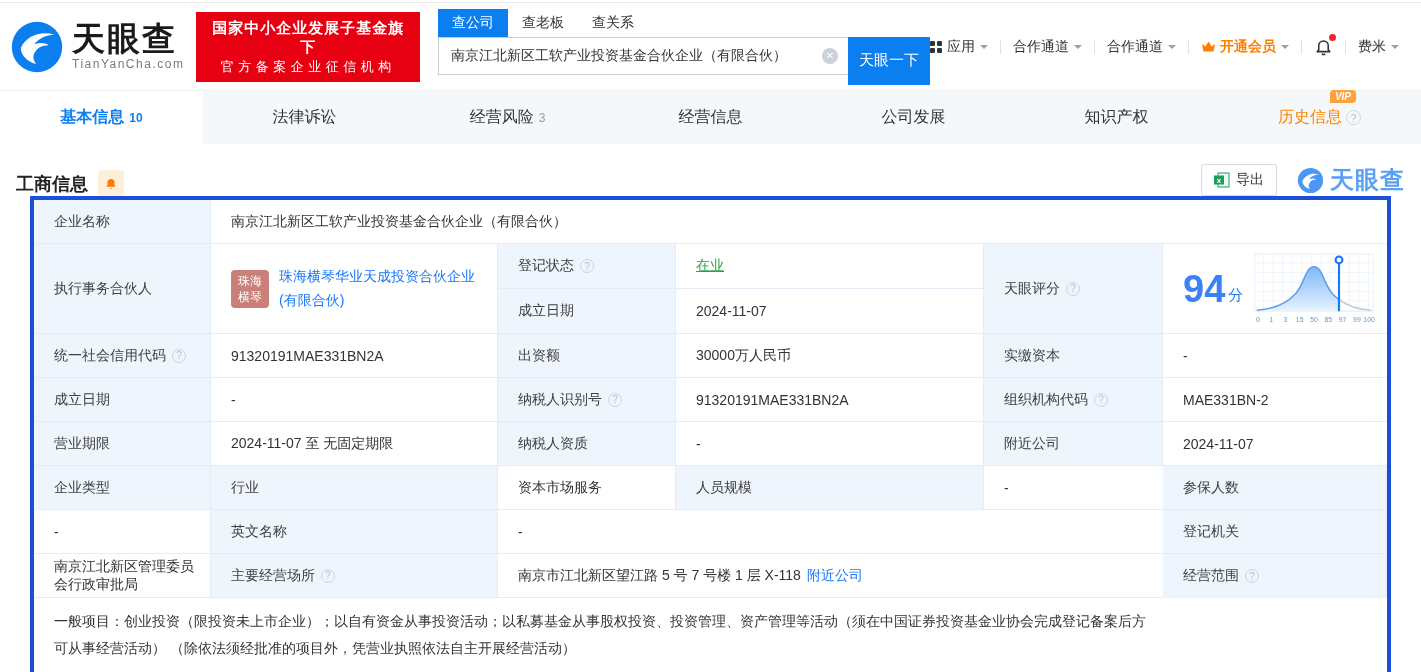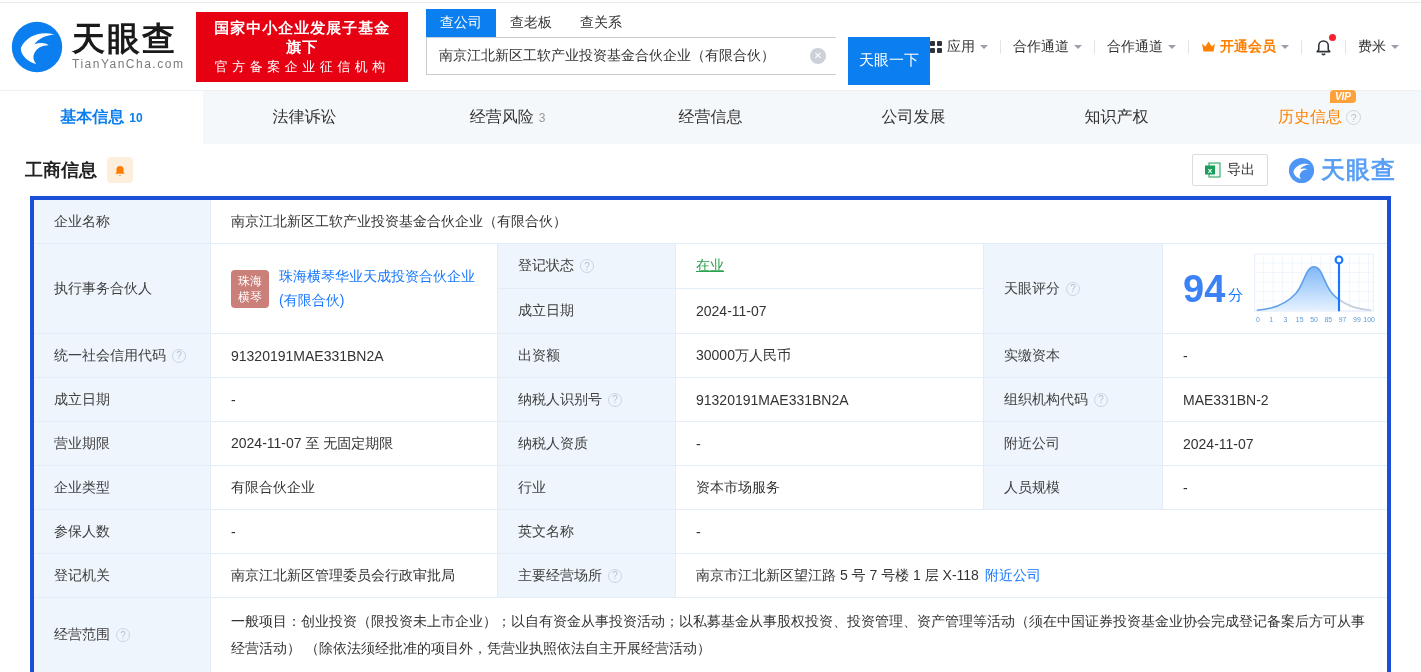--- a/index.html
+++ b/index.html
@@ -20,21 +20,21 @@
   .search-area { margin-left:18px; }
   .stabs { display:flex; }
   .stab { font-size:14px; padding:5px 14px; cursor:pointer; color:#333; }
   .stab.active { background:#0b7ef0; color:#fff; }
   .search-row { display:flex; }
   .input-wrap { position:relative; width:410px; }
   .search-input { width:100%; height:38px; border:1px solid #c9cdd4; border-right:none; padding:0 34px 0 12px;
     font-size:14px; color:#333; outline:none; font-family:inherit; }
   .clear-ic { position:absolute; right:10px; top:11px; width:16px; height:16px; border-radius:50%;
     background:#ccd1d9; color:#fff; font-size:10px; display:flex; align-items:center; justify-content:center; cursor:pointer; }
-  .search-btn { width:82px; height:48px; background:#0b7ef0; color:#fff; border:none; font-size:15px; cursor:pointer; font-family:inherit;margin-left:12px; }
+  .search-btn { width:82px; height:48px; background:#0b7ef0; color:#fff; border:none; font-size:15px; cursor:pointer; font-family:inherit; }
 
   .hnav { margin-left:auto; display:flex; align-items:center; font-size:14px; white-space:nowrap; }
   .hnav-item { display:flex; align-items:center; cursor:pointer; }
   .caret { width:0; height:0; border:4px solid transparent; border-top-color:#9aa0a8; margin-left:5px; transform:translateY(2px); }
   .hsep { width:1px; height:14px; background:#e3e3e3; margin:0 12px; }
   .grid-ic { display:grid; grid-template-columns:5px 5px; grid-gap:2px; margin-right:5px; }
   .grid-ic i { width:5px; height:5px; background:#2f333b; border-radius:1px; }
   .vip-link { color:#ff8000; font-weight:700;font-family:Liberation Serif, serif; }
   .crown-ic { margin-right:4px; display:flex; }
   .bell-wrap { position:relative; display:flex; cursor:pointer; }
@@ -48,21 +48,21 @@
   .tab.active .tab-count { color:#0b7ef0; }
   .tab-history { color:#ff8000; }
   .tab-label-wrap { position:relative; display:flex; align-items:center; }
   .vip-badge { position:absolute; top:-17px; right:-14px; background:#ffa13a; color:#fff; font-size:10px;
     font-weight:800; font-style:italic; padding:1px 5px; border-radius:4px 4px 4px 0; }
   .q-icon { display:inline-flex; width:14px; height:14px; border-radius:50%; border:1px solid #ccd6e0;
     color:#b6c2cd; font-size:10px; align-items:center; justify-content:center; margin-left:6px; flex:none; cursor:pointer; }
   .tab .q-icon { width:15px; height:15px; font-size:11px; margin-left:4px; }
 
   
-  .section-head { height:52px; display:flex; align-items:center; padding:0 25px; }
+  .section-head { height:52px; display:flex; align-items:flex-end; padding:0 16px; }
   .section-title { font-size:18px; font-weight:700; color:#222; }
   .bell-chip { width:26px; height:26px; margin-left:10px; background:#fdefdc; border-radius:4px;
     display:flex; align-items:center; justify-content:center; cursor:pointer; }
   .head-right { margin-left:auto; display:flex; align-items:center; gap:20px; }
   .export-btn { display:flex; align-items:center; gap:6px; height:32px; padding:0 12px; background:#fff;
     border:1px solid #dcdcdc; border-radius:2px; font-size:14px; color:#333; cursor:pointer; font-family:inherit; }
   .wm-logo { display:flex; align-items:center; gap:6px; opacity:.92; }
   .wm-name { font-size:24px; font-weight:800; color:#4a97f5; letter-spacing:1px; }
 
   
@@ -368,23 +368,20 @@
   <div class="cell lbl">
       <span>附近公司</span>
     </div>
   <div class="cell val cr">
       <span>2024-11-07</span>
     </div>
 
   <div class="cell lbl">
       <span>企业类型</span>
     </div>
-  <div class="cell val">
-      <span>有限合伙企业</span>
-    </div>
   <div class="cell lbl">
       <span>行业</span>
     </div>
   <div class="cell val">
       <span>资本市场服务</span>
     </div>
   <div class="cell lbl">
       <span>人员规模</span>
     </div>
   <div class="cell val cr">

